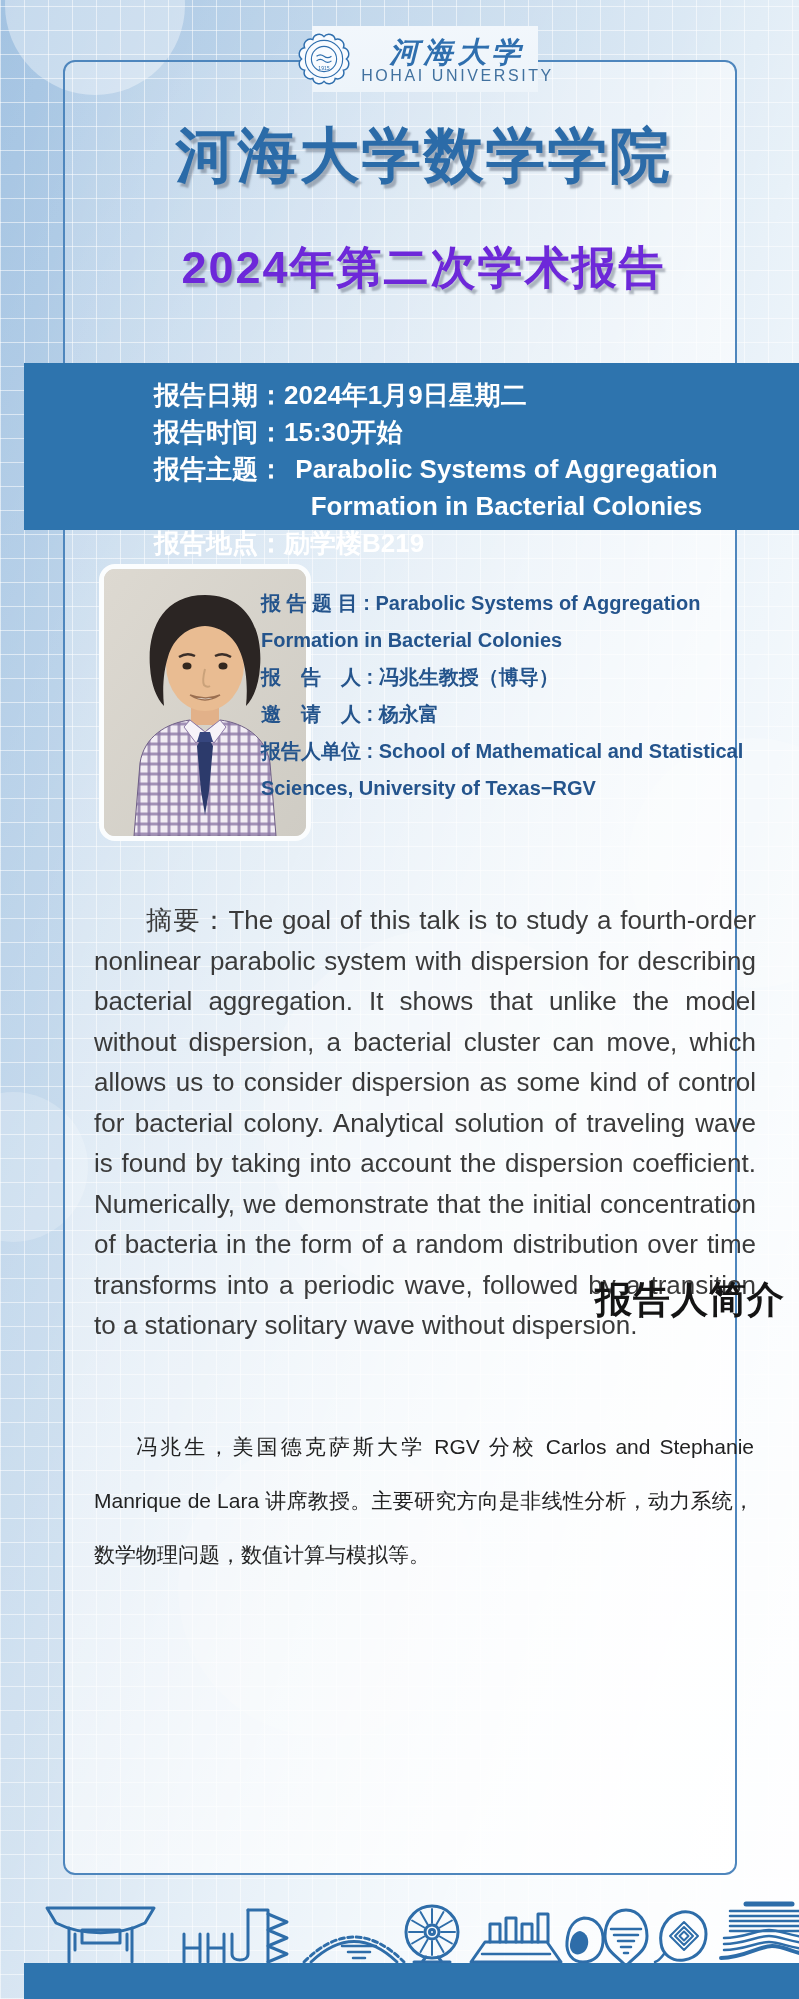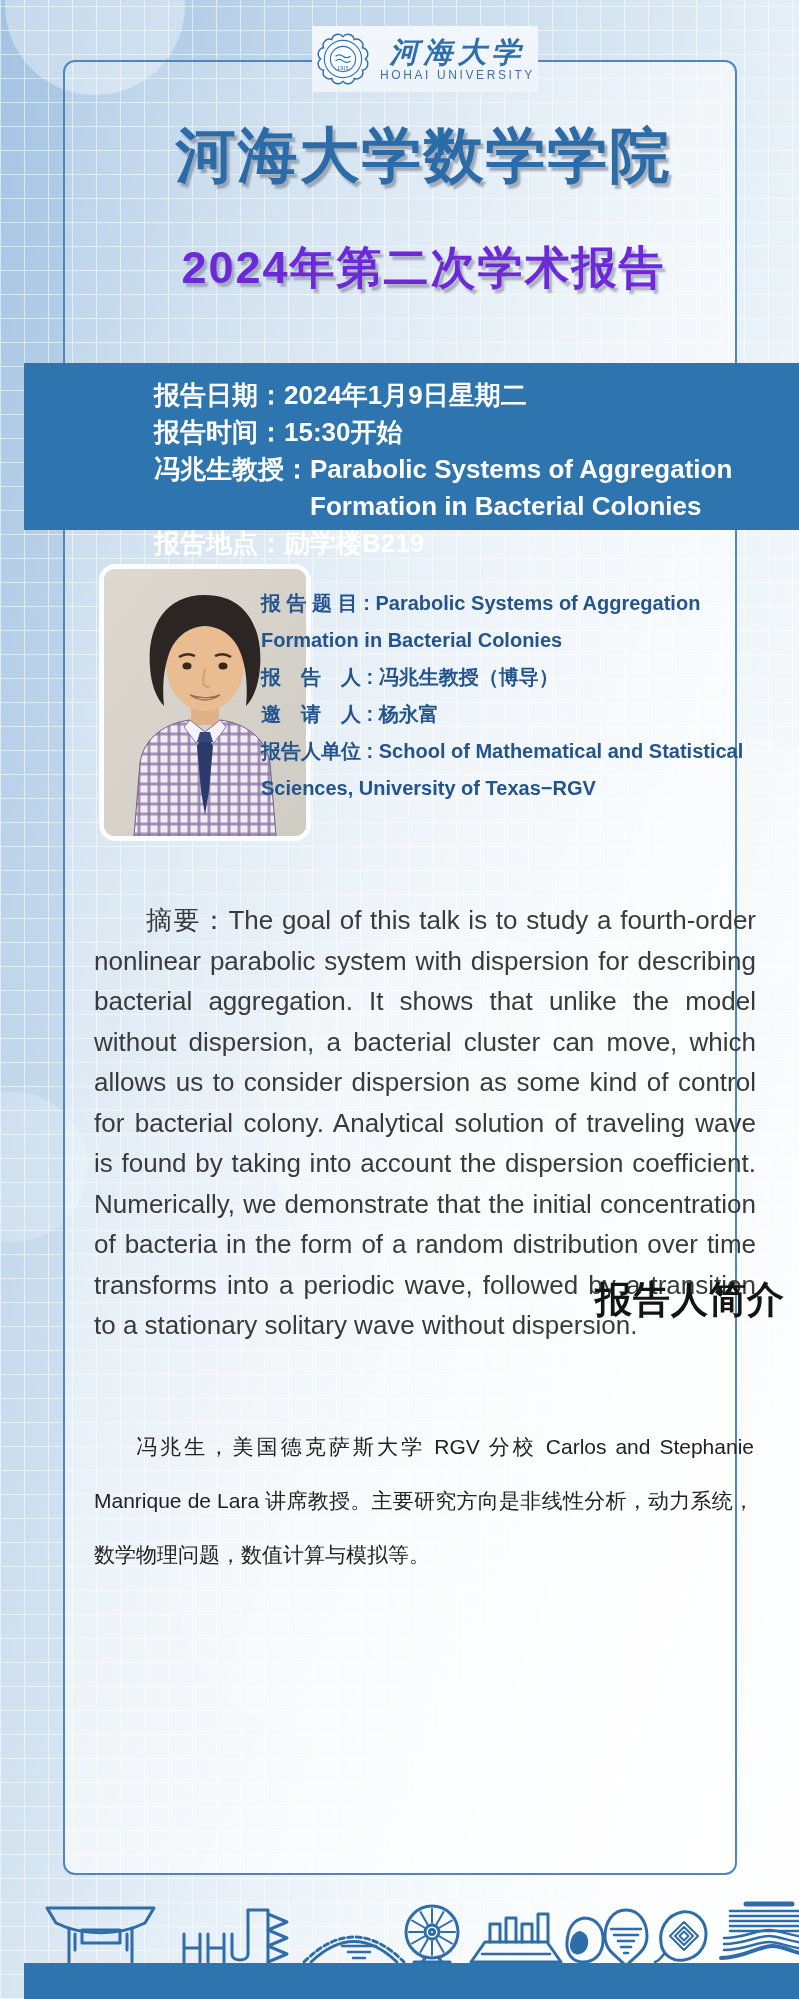--- a/index.html
+++ b/index.html
@@ -28,40 +28,40 @@
   .content{position:absolute;left:0;top:0;width:799px;height:1501px;z-index:3;margin-left:24px;}
   
   .logo-wrap{
     position:absolute;left:288px;top:26px;width:226px;height:66px;
     background:linear-gradient(#f2f7fc,#edf4fa);
     display:flex;align-items:center;justify-content:center;gap:9px;
   }
   .seal{width:56px;height:56px;flex:none;}
   .logo-texts{display:flex;flex-direction:column;align-items:center;}
   .logo-zh{font-size:29px;font-weight:bold;color:#2f6fae;letter-spacing:5px;font-family:"Liberation Serif","DejaVu Serif",serif;font-style:italic;line-height:32px;white-space:nowrap;}
-  .logo-en{font-size:12px;color:#41719f;letter-spacing:2.6px;line-height:15px;white-space:nowrap;}
+  .logo-en{font-size:16px;color:#41719f;letter-spacing:2.6px;line-height:15px;white-space:nowrap;}
   
   .main-title{
     position:absolute;left:0;top:116px;width:799px;text-align:center;
     font-size:60px;font-weight:bold;color:#2b6ba8;letter-spacing:2px;
     text-shadow:3px 4px 2px rgba(108,118,134,0.55);
   }
   .sub-title{
     position:absolute;left:0;top:238px;width:799px;text-align:center;
     font-size:45px;font-weight:bold;color:#6d28d9;letter-spacing:2px;
     text-shadow:3px 4px 2px rgba(108,118,134,0.5);
   }
   
   .notice-box{
     position:absolute;left:0;top:363px;width:799px;height:167px;
     background:#2E74AE;color:#ffffff;
     padding:14px 40px 0 130px;box-sizing:border-box;
     font-size:26px;font-weight:bold;line-height:37px;
   }
-  .notice-row{display:flex;}
+  .notice-row{display:flex;text-align:center;}
   .notice-label{flex:none;white-space:nowrap;}
   .notice-value{flex:0 1 auto;max-width:445px;}
   
   .photo{
     position:absolute;left:75px;top:564px;width:202px;height:267px;
     border:5px solid #fbfdfe;border-radius:16px;overflow:hidden;box-sizing:content-box;
     background:#d8d5cd;
   }
   .photo svg{display:block;width:100%;height:100%;}
   .speaker-info{
@@ -127,21 +127,21 @@
         <span class="notice-label">报告日期：</span>
         <span class="notice-value">2024年1月9日星期二</span>
       </div>
 
       <div class="notice-row">
         <span class="notice-label">报告时间：</span>
         <span class="notice-value">15:30开始</span>
       </div>
 
       <div class="notice-row">
-        <span class="notice-label">冯兆生教授：</span>
+        <span class="notice-label">报告主题：</span>
         <span class="notice-value">Parabolic Systems of Aggregation Formation in Bacterial Colonies</span>
       </div>
 
       <div class="notice-row">
         <span class="notice-label">报告地点：</span>
         <span class="notice-value">励学楼B219</span>
       </div>
     </div>
 
   <div class="photo">

